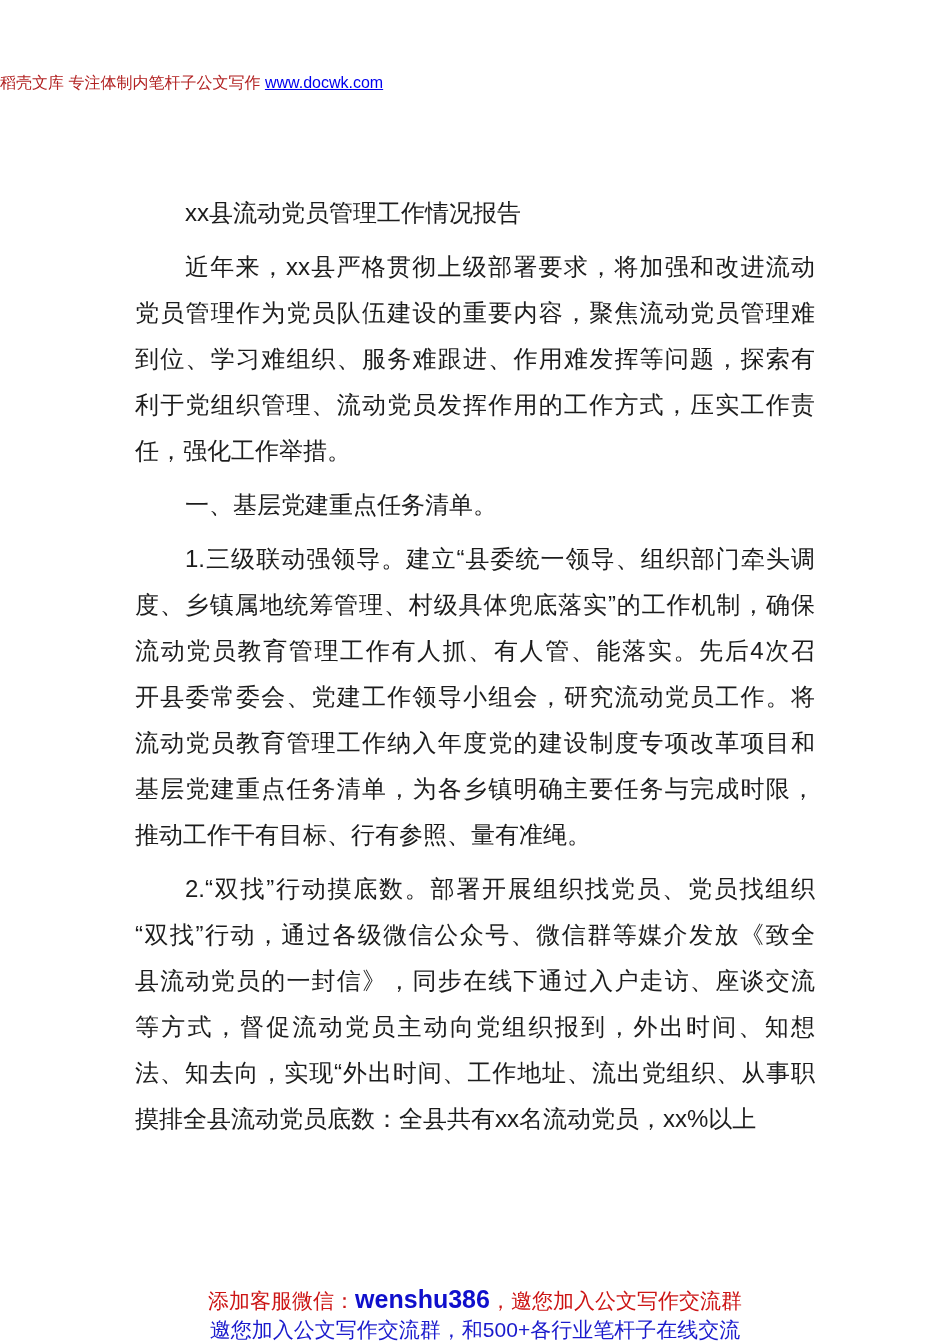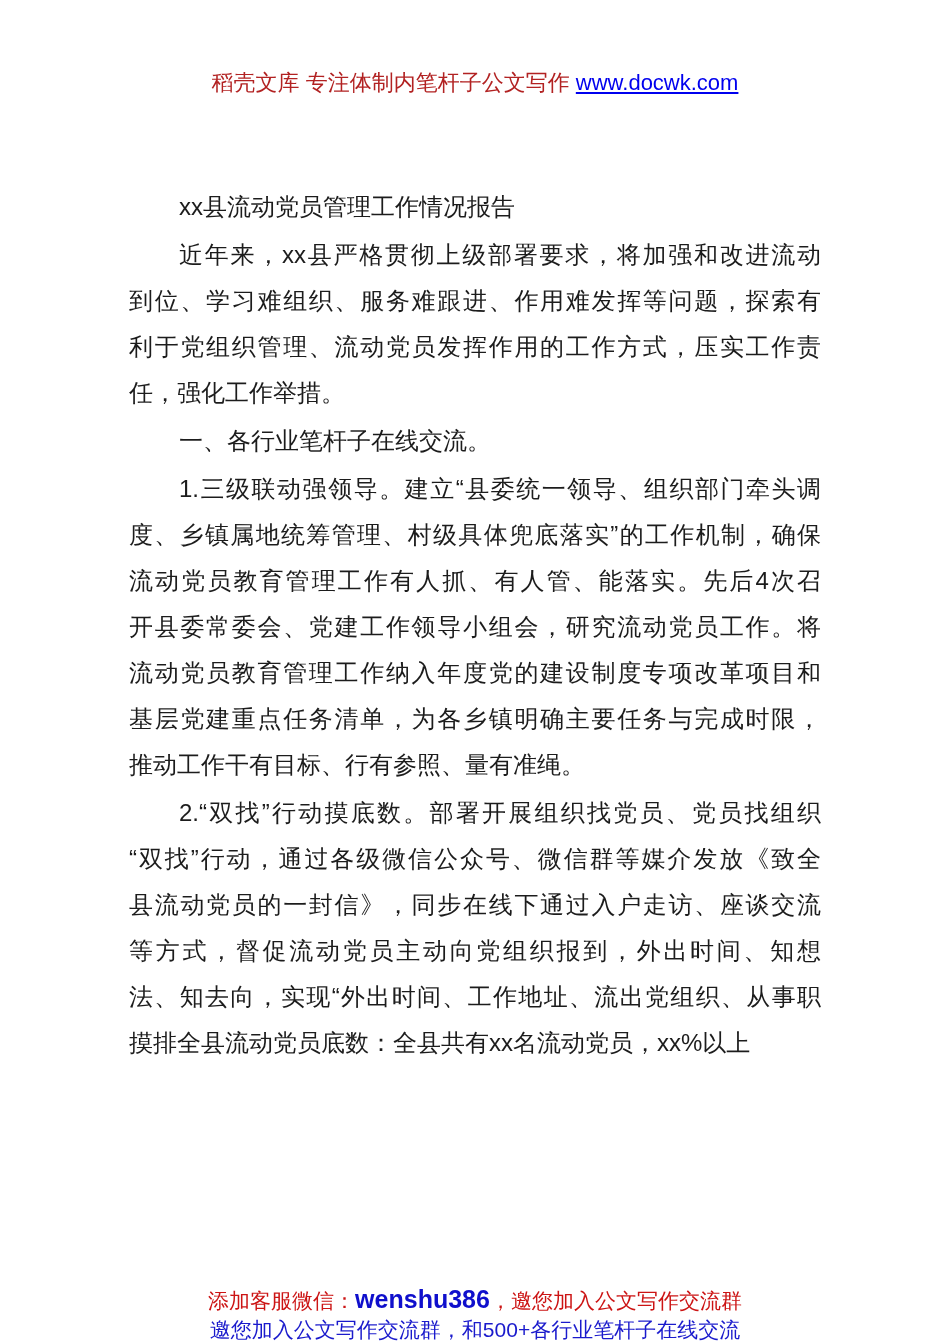--- a/index.html
+++ b/index.html
@@ -11,40 +11,40 @@
     position:relative;
     width:950px;
     height:1344px;
     background:#ffffff;
     overflow:hidden;
   }
   
   .header{
     position:absolute;
     top:68px; left:0; right:0;
-    text-align:center;
-    font-size:22px;
+    text-align:left;
+    font-size:16px;
     line-height:30px;
     white-space:nowrap;
   }
   .brand{ color:#b22222; }
   .site-link{
     color:#0000ee;
     text-decoration:underline;
     cursor:pointer;
   }
   
   .content{
     position:absolute;
     top:182px; left:127px;
     width:696px;
     color:#1c1c1c;
     font-size:24px;
   }
-  .para{ margin:2px; padding:0; }
+  .para{ margin:8px; padding:0; }
   .line{
     height:46px;
     line-height:46px;
     text-align:justify;
     text-align-last:justify;
     overflow:hidden;
     white-space:nowrap;
   }
   .line.last{ text-align-last:left; }
   .line.first{ text-indent:50px; }
@@ -82,26 +82,27 @@
     <span> </span>
     <span class="site-link">www.docwk.com</span>
   </div>
 
   <div class="content">
       <div class="para title">
         <div class="line first last">xx县流动党员管理工作情况报告</div>
       </div>
       <div class="para para">
         <div class="line first">近年来，xx县严格贯彻上级部署要求，将加强和改进流动</div>
+        <div class="line">党员管理作为党员队伍建设的重要内容，聚焦流动党员管理难</div>
         <div class="line">到位、学习难组织、服务难跟进、作用难发挥等问题，探索有</div>
         <div class="line">利于党组织管理、流动党员发挥作用的工作方式，压实工作责</div>
         <div class="line last">任，强化工作举措。</div>
       </div>
       <div class="para para">
-        <div class="line first last">一、各行业笔杆子在线交流。</div>
+        <div class="line first last">一、基层党建重点任务清单。</div>
       </div>
       <div class="para para">
         <div class="line first">1.三级联动强领导。建立“县委统一领导、组织部门牵头调</div>
         <div class="line">度、乡镇属地统筹管理、村级具体兜底落实”的工作机制，确保</div>
         <div class="line">流动党员教育管理工作有人抓、有人管、能落实。先后4次召</div>
         <div class="line">开县委常委会、党建工作领导小组会，研究流动党员工作。将</div>
         <div class="line">流动党员教育管理工作纳入年度党的建设制度专项改革项目和</div>
         <div class="line">基层党建重点任务清单，为各乡镇明确主要任务与完成时限，</div>
         <div class="line last">推动工作干有目标、行有参照、量有准绳。</div>
       </div>

